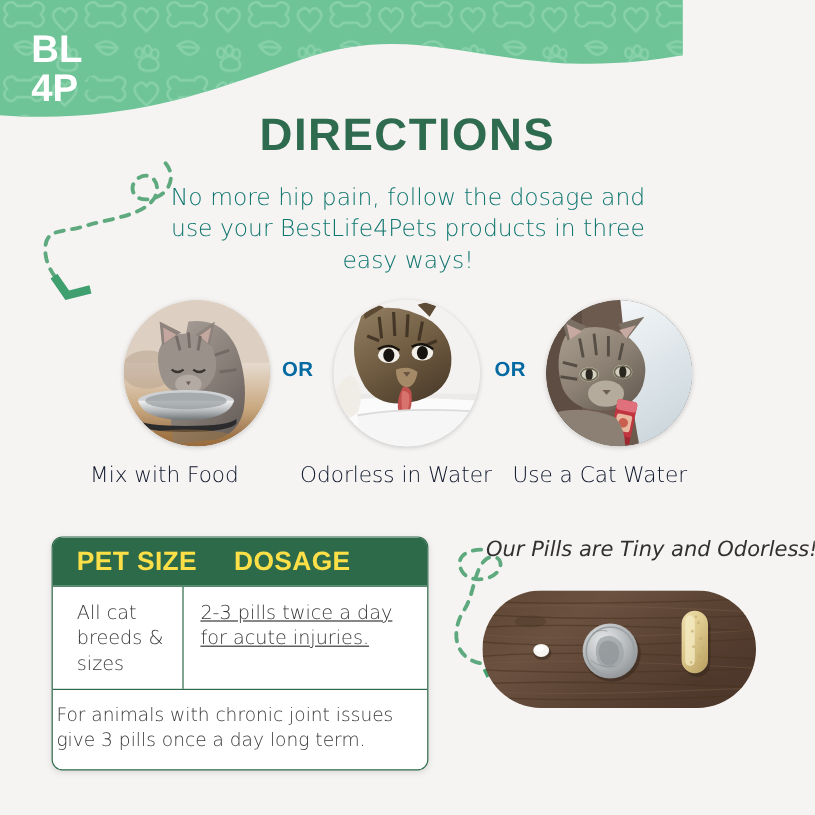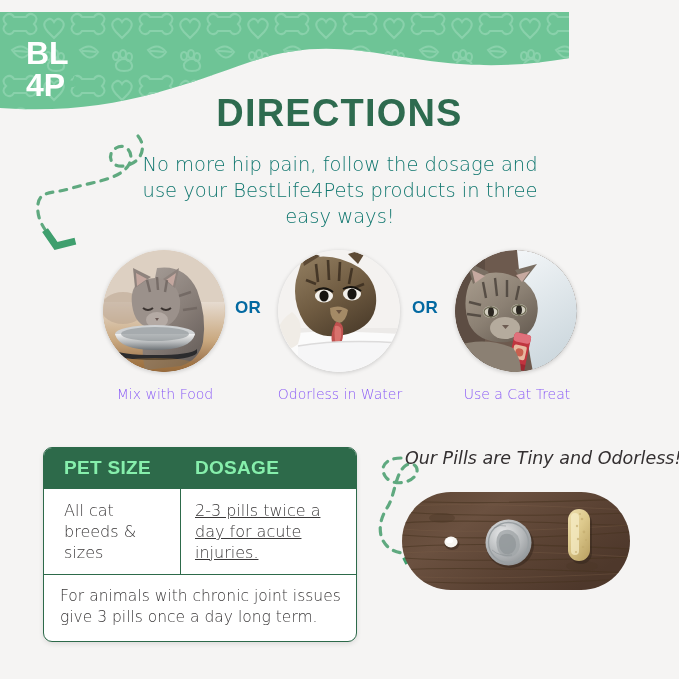--- a/index.html
+++ b/index.html
@@ -11,21 +11,21 @@
     height: 679px;
     background: #f5f4f3;
     font-family: "Liberation Sans", sans-serif;
     overflow: hidden;
     position: relative;
   }
 
   
   #header-banner {
     position: absolute;
-    left: 0; top: 12px;
+    left: 0; top: 0;
     width: 569px;
     height: 130px;
     overflow: hidden;
   }
   #header-banner svg.wave {
     position: absolute;
     left: 0; top: 0;
     width: 679px;
     height: 130px;
     display: block;
@@ -83,23 +83,23 @@
     width: 122px;
     height: 122px;
     border-radius: 50%;
     overflow: hidden;
     position: relative;
     box-shadow: 0 1px 4px rgba(0,0,0,0.18);
   }
   .method .circle svg { display: block; width: 122px; height: 122px; }
   .method .caption {
     margin-top: 14px;
-    text-align: center;
-    font-size: 14px;
-    color: #8b5cf6;
+    text-align: left;
+    font-size: 18px;
+    color: #0f172a;
     font-family: "DejaVu Sans", sans-serif;
     font-weight: 300;
     white-space: nowrap;
   }
   #method-1 { left: 103px; }
   #method-2 { left: 278px; }
   #method-3 { left: 455px; }
   #method-2 .caption, #method-3 .caption { margin-left: -28px; width: 180px; }
   #method-1 .caption { margin-left: -28px; width: 180px; }
 
@@ -127,47 +127,47 @@
     background: #ffffff;
     box-shadow: 0 2px 5px rgba(0,0,0,0.10);
   }
   #dosage-table .thead {
     display: flex;
     background: #2d6a4a;
     height: 40px;
     align-items: center;
   }
   #dosage-table .th {
-    color: #86efac;
-    font-size: 19px;
+    color: #fde047;
+    font-size: 22px;
     font-weight: bold;
     letter-spacing: 0.3px;
     font-family: "Liberation Sans", sans-serif;
   }
   #dosage-table .th.c1 { width: 137px; padding-left: 20px; box-sizing: border-box; }
   #dosage-table .th.c2 { flex: 1; padding-left: 14px; box-sizing: border-box; }
   #dosage-table .trow {
     display: flex;
     border-top: 1.5px solid #2d6a4a;
     min-height: 62px;
   }
   #dosage-table .td {
     font-size: 16px;
     line-height: 21px;
     color: #3a3839;
     font-family: "DejaVu Sans", sans-serif;
     font-weight: 300;
     padding: 11px 8px 11px 20px;
     box-sizing: border-box;
   }
-  #dosage-table .td.c1 { width: 137px; border-right: 1.5px solid #2d6a4a; }
+  #dosage-table .td.c1 { width: 109px; border-right: 1.5px solid #2d6a4a; }
   #dosage-table .td.c2 { flex: 1; padding-left: 14px; text-decoration: underline; }
   #dosage-table .tnote {
     border-top: 1.5px solid #2d6a4a;
-    padding: 11px 14px 13px 16px;
+    padding: 11px 14px 13px 3px;
     font-size: 15.5px;
     line-height: 21px;
     color: #3a3839;
     font-family: "DejaVu Sans", sans-serif;
     font-weight: 300;
   }
 
   
   #pills-headline {
     position: absolute;
@@ -421,21 +421,21 @@
           <rect x="0" y="0" width="17" height="9" rx="3" fill="#e0707b"></rect>
           <rect x="2" y="12" width="13" height="14" rx="2" fill="#e8b9a0"></rect>
           <circle cx="8.5" cy="19" r="4" fill="#c9604f"></circle>
           <rect x="0" y="30" width="17" height="6" fill="#9e2730"></rect>
         </g>
 
         <path d="M0,96 q30,-10 58,2 q8,10 8,24 l-66,0 Z" fill="#8b8073"></path>
       </g>
     </svg>
   </div>
-  <div class="caption">Use a Cat Treat</div>
+  <div class="caption">Use a Cat Water</div>
 </div>
 
 <div id="dosage-table">
   <div class="thead">
     <div class="th c1">PET SIZE</div>
     <div class="th c2">DOSAGE</div>
   </div>
   <div class="trow">
     <div class="td c1">All cat breeds &amp; sizes</div>
     <div class="td c2">2-3 pills twice a day for acute injuries.</div>

